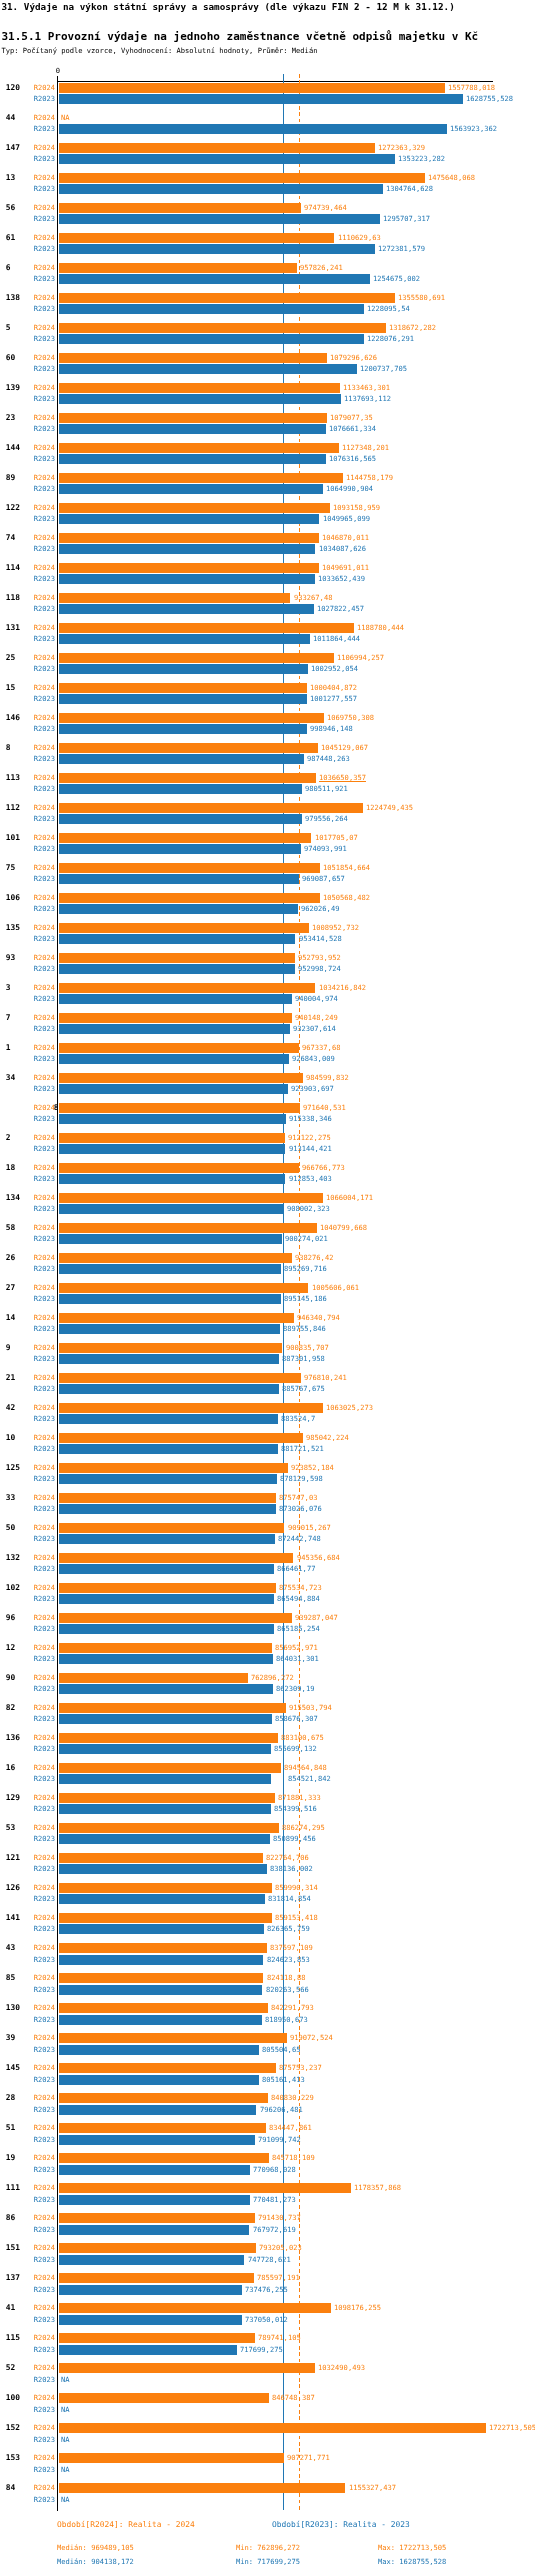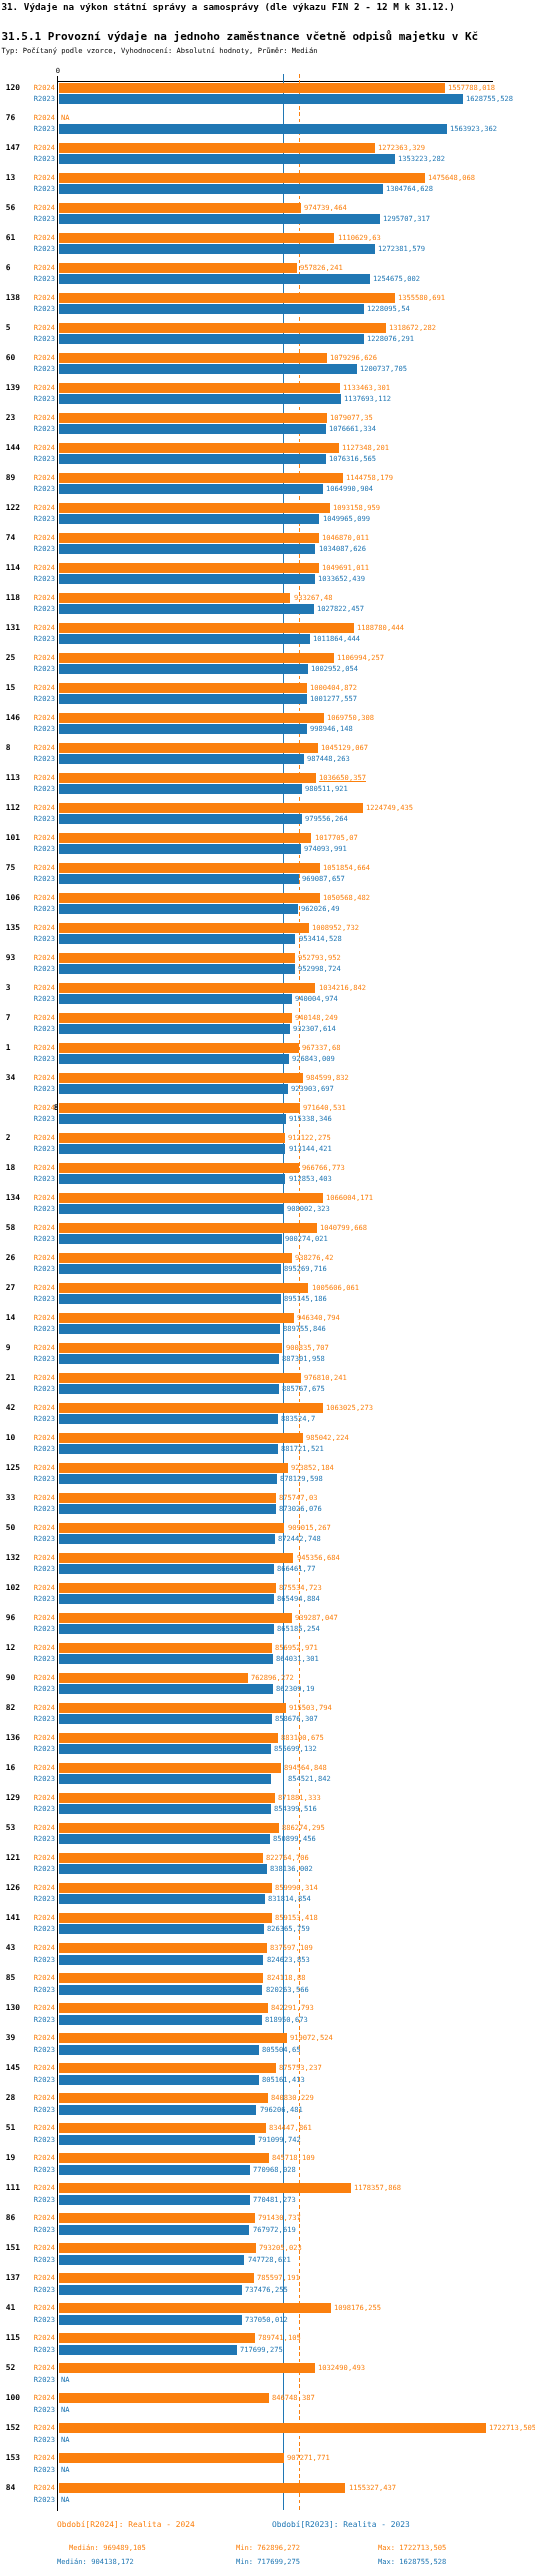--- a/index.html
+++ b/index.html
@@ -40,21 +40,21 @@
   <div style="position:absolute;left:0;top:0;width:536px;height:2576px;">
       <div class="mline24" style="left: 299px; top: 74px; height: 2436px;"></div>
       <div class="mline23" style="left: 283px; top: 74px; height: 2436px;"></div>
       <div class="idlbl" style="left: 5.7px; top: 83px;">120</div>
       <div class="lbl c24" style="left: 31px; top: 83px; width: 24px; text-align: right;">R2024</div>
       <div class="bar b24" style="left: 59px; top: 83px; width: 386px; height: 10px;"></div>
       <div class="lbl c24" style="left: 448px; top: 83px;">1557788,018</div>
       <div class="lbl c23" style="left: 31px; top: 94px; width: 24px; text-align: right;">R2023</div>
       <div class="bar b23" style="left: 59px; top: 94px; width: 404px; height: 10px;"></div>
       <div class="lbl c23" style="left: 466px; top: 94px;">1628755,528</div>
-      <div class="idlbl" style="left: 5.7px; top: 113px;">76</div>
+      <div class="idlbl" style="left: 5.7px; top: 113px;">44</div>
       <div class="lbl c24" style="left: 31px; top: 113px; width: 24px; text-align: right;">R2024</div>
       <div class="lbl c24" style="left: 61px; top: 113px;">NA</div>
       <div class="lbl c23" style="left: 31px; top: 124px; width: 24px; text-align: right;">R2023</div>
       <div class="bar b23" style="left: 59px; top: 124px; width: 388px; height: 10px;"></div>
       <div class="lbl c23" style="left: 450px; top: 124px;">1563923,362</div>
       <div class="idlbl" style="left: 5.7px; top: 143px;">147</div>
       <div class="lbl c24" style="left: 31px; top: 143px; width: 24px; text-align: right;">R2024</div>
       <div class="bar b24" style="left: 59px; top: 143px; width: 316px; height: 10px;"></div>
       <div class="lbl c24" style="left: 378px; top: 143px;">1272363,329</div>
       <div class="lbl c23" style="left: 31px; top: 154px; width: 24px; text-align: right;">R2023</div>
@@ -599,21 +599,21 @@
       <div class="lbl c24" style="left: 31px; top: 2483px; width: 24px; text-align: right;">R2024</div>
       <div class="bar b24" style="left: 59px; top: 2483px; width: 286px; height: 10px;"></div>
       <div class="lbl c24" style="left: 349px; top: 2483px;">1155327,437</div>
       <div class="lbl c23" style="left: 31px; top: 2495px; width: 24px; text-align: right;">R2023</div>
       <div class="lbl c23" style="left: 61px; top: 2495px;">NA</div>
     </div>
 
   <div class="leg c24" style="left:57px;top:2520px;">Období[R2024]: Realita - 2024</div>
   <div class="leg c23" style="left:272px;top:2520px;">Období[R2023]: Realita - 2023</div>
 
-  <div class="stat c24" style="left:57px;top:2543px;margin-left:12px;">Medián: 969489,105</div>
+  <div class="stat c24" style="left:57px;top:2543px;">Medián: 969489,105</div>
   <div class="stat c24" style="left:236px;top:2543px;">Min: 762896,272</div>
   <div class="stat c24" style="left:378px;top:2543px;">Max: 1722713,505</div>
 
   <div class="stat c23" style="left:57px;top:2557px;">Medián: 904138,172</div>
   <div class="stat c23" style="left:236px;top:2557px;">Min: 717699,275</div>
   <div class="stat c23" style="left:378px;top:2557px;">Max: 1628755,528</div>
 
 </div>
 
 

